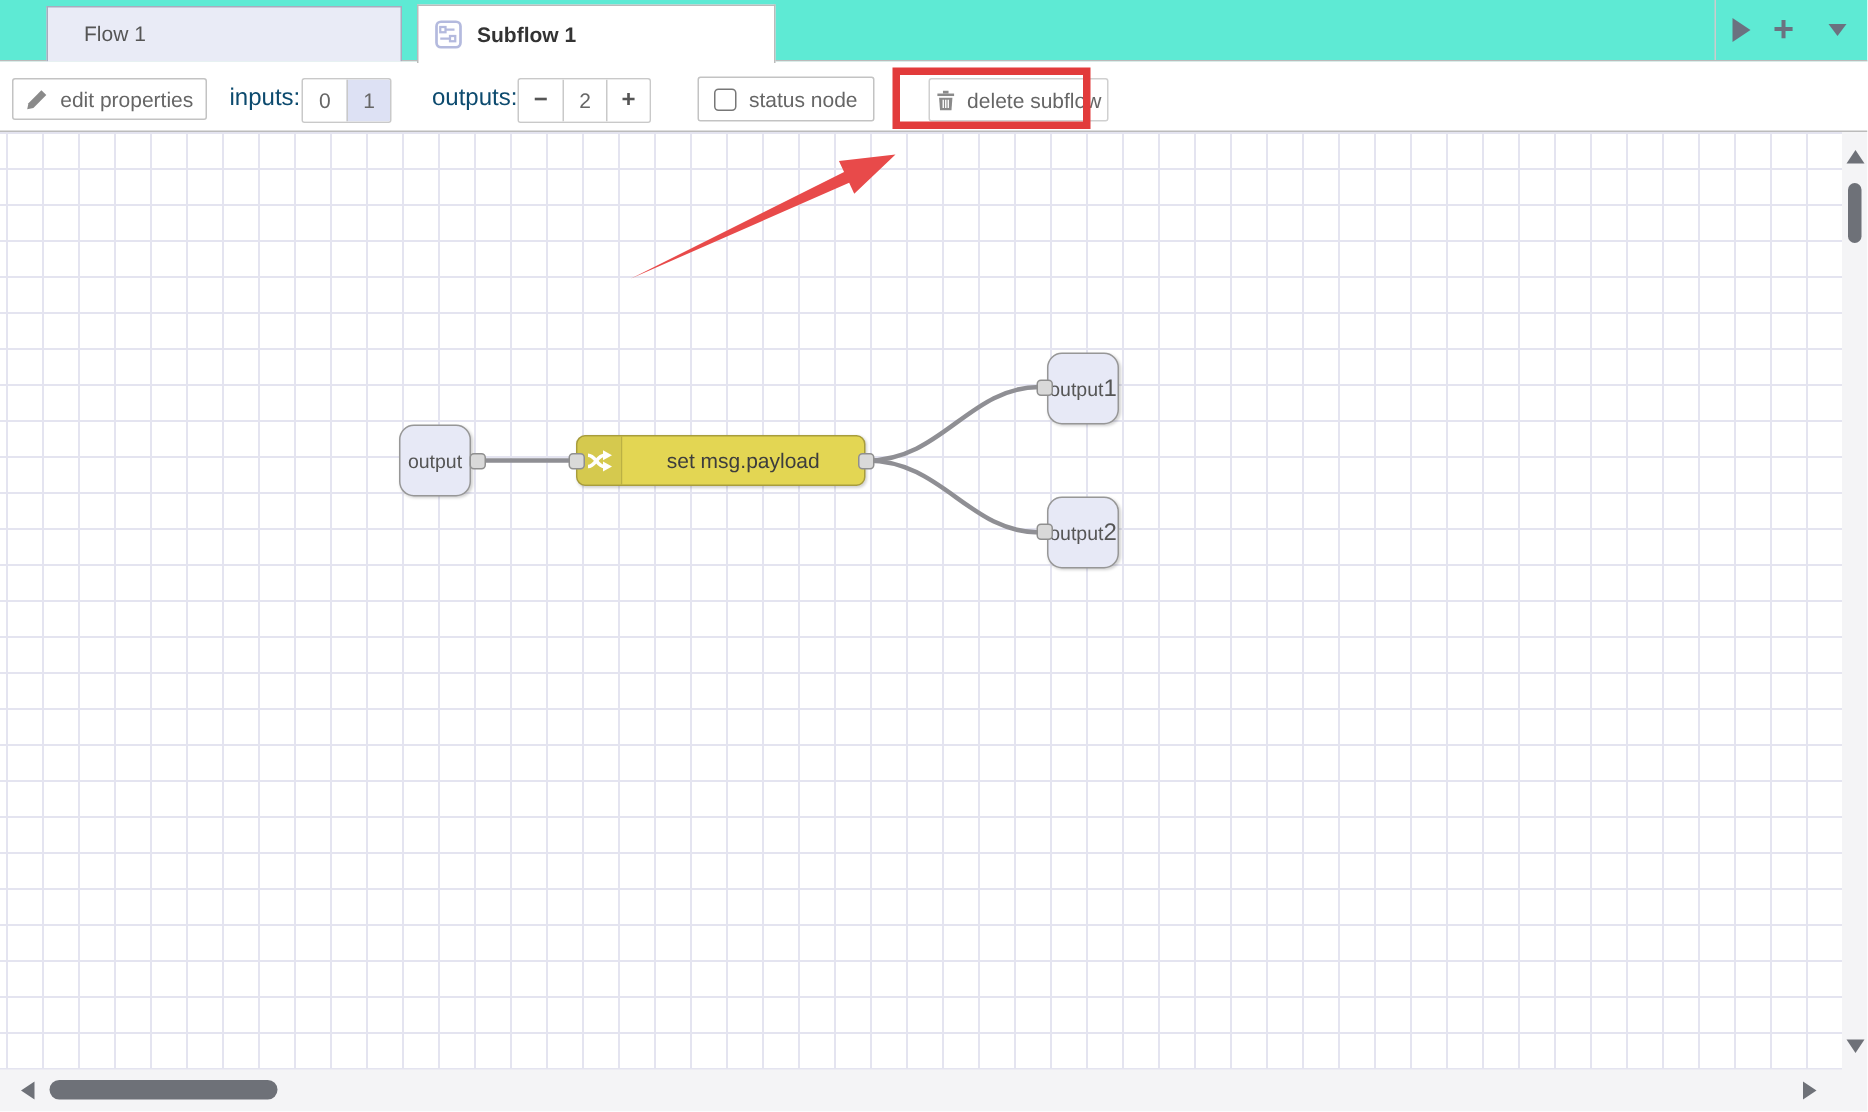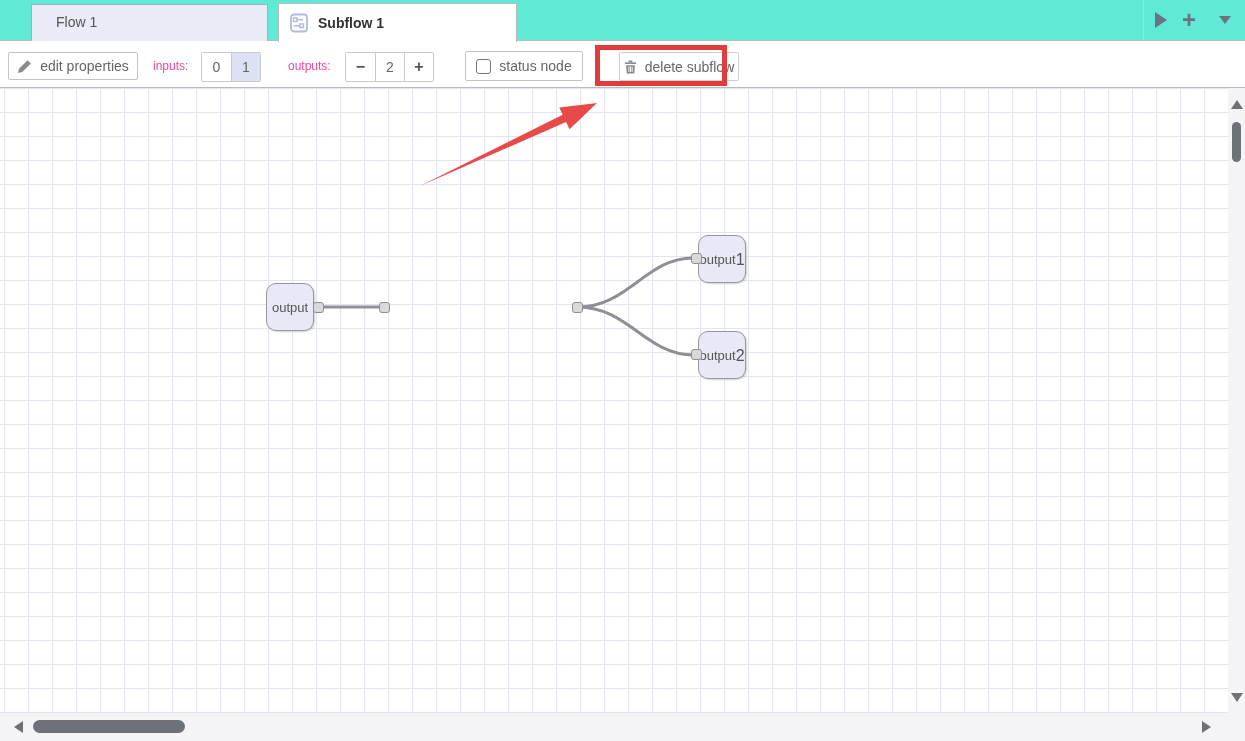--- a/index.html
+++ b/index.html
@@ -13,21 +13,21 @@
   .tab-active { left:278px; top:3px; width:239px; height:39px; background:#fff; border:1px solid #bbb; border-bottom:none; z-index:3; display:flex; align-items:center; padding-left:10px; gap:9px; font-weight:bold; color:#333; }
   .tabbar-sep { position:absolute; left:1143px; top:0; width:1px; height:40px; background:#ccc; }
   .hdr-icon { position:absolute; top:0; height:40px; display:flex; align-items:center; justify-content:center; cursor:pointer; }
   .tri-right { width:0; height:0; border-left:12px solid #6b7280; border-top:8px solid transparent; border-bottom:8px solid transparent; }
   .hdr-plus { font-size:24px; font-weight:bold; color:#6b7280; line-height:1; }
   .tri-down { width:0; height:0; border-top:8px solid #6b7280; border-left:6px solid transparent; border-right:6px solid transparent; }
 
   
   .toolbar { position:absolute; left:0; top:41px; width:1245px; height:47px; background:#fff; border-bottom:1px solid #bbbbbb; z-index:2; }
   .tb-btn { position:absolute; background:#fff; border:1px solid #c3c3c3; border-radius:2px; display:flex; align-items:center; justify-content:center; gap:8px; font-size:14px; color:#666; cursor:pointer; }
-  .tb-label { position:absolute; top:11px; height:28px; line-height:28px; font-size:12px; color:#ec4899; }
+  .tb-label { position:absolute; top:11px; height:28px; line-height:28px; font-size:16px; color:#0c4a6e; }
   .seg-group { position:absolute; display:flex; border:1px solid #c9c9c9; border-radius:2px; background:#fff; overflow:hidden; }
   .seg { width:29px; height:28px; line-height:28px; text-align:center; font-size:14px; color:#666; cursor:pointer; background:#fff; }
   .seg + .seg { border-left:1px solid #c9c9c9; }
   .seg.selected { background:#dde1f4; }
   .seg.op { font-weight:bold; color:#555; font-size:16px; }
   .checkbox { width:15px; height:15px; border:1.5px solid #777; border-radius:3px; background:#fff; }
 
   
   .canvas { position:absolute; left:0; top:88px; width:1228px; height:626px; background:#fff;
     background-image:
@@ -131,20 +131,31 @@
     <path d="M318,219 L384,219" stroke="#8f8f94" stroke-width="3" fill="none" stroke-linecap="round"></path>
     <path d="M578,219 C628,219 646,170 693,170" stroke="#8f8f94" stroke-width="3" fill="none" stroke-linecap="round"></path>
     <path d="M578,219 C628,219 646,267 693,267" stroke="#8f8f94" stroke-width="3" fill="none" stroke-linecap="round"></path>
   </svg>
 
   <div class="node io-node" style="left:266px; top:195px;">
     <span>output</span>
   </div>
   <div class="port" style="left:313px; top:214px;"></div>
 
+  <div class="node change-node">
+    <div class="change-icon-cell">
+      <svg width="20" height="20" viewBox="0 0 20 20">
+        <path d="M2,14 C7,14 8,6.5 13,6.5" stroke="#fff" stroke-width="2.4" fill="none"></path>
+        <path d="M12,3.2 L18,6.5 L12,9.8 Z" fill="#fff"></path>
+        <path d="M2,6.5 C7,6.5 8,14 13,14" stroke="#fff" stroke-width="2.4" fill="none"></path>
+        <path d="M12,10.7 L18,14 L12,17.3 Z" fill="#fff"></path>
+      </svg>
+    </div>
+    <div class="change-label">set msg.payload</div>
+  </div>
   <div class="port" style="left:379px; top:214px;"></div>
   <div class="port" style="left:572px; top:214px;"></div>
 
   <div class="node io-node" style="left:698px; top:147px;">
     <span>output</span>
     <span class="num">1</span>
   </div>
   <div class="port" style="left:691px; top:165px;"></div>
 
   <div class="node io-node" style="left:698px; top:243px;">

